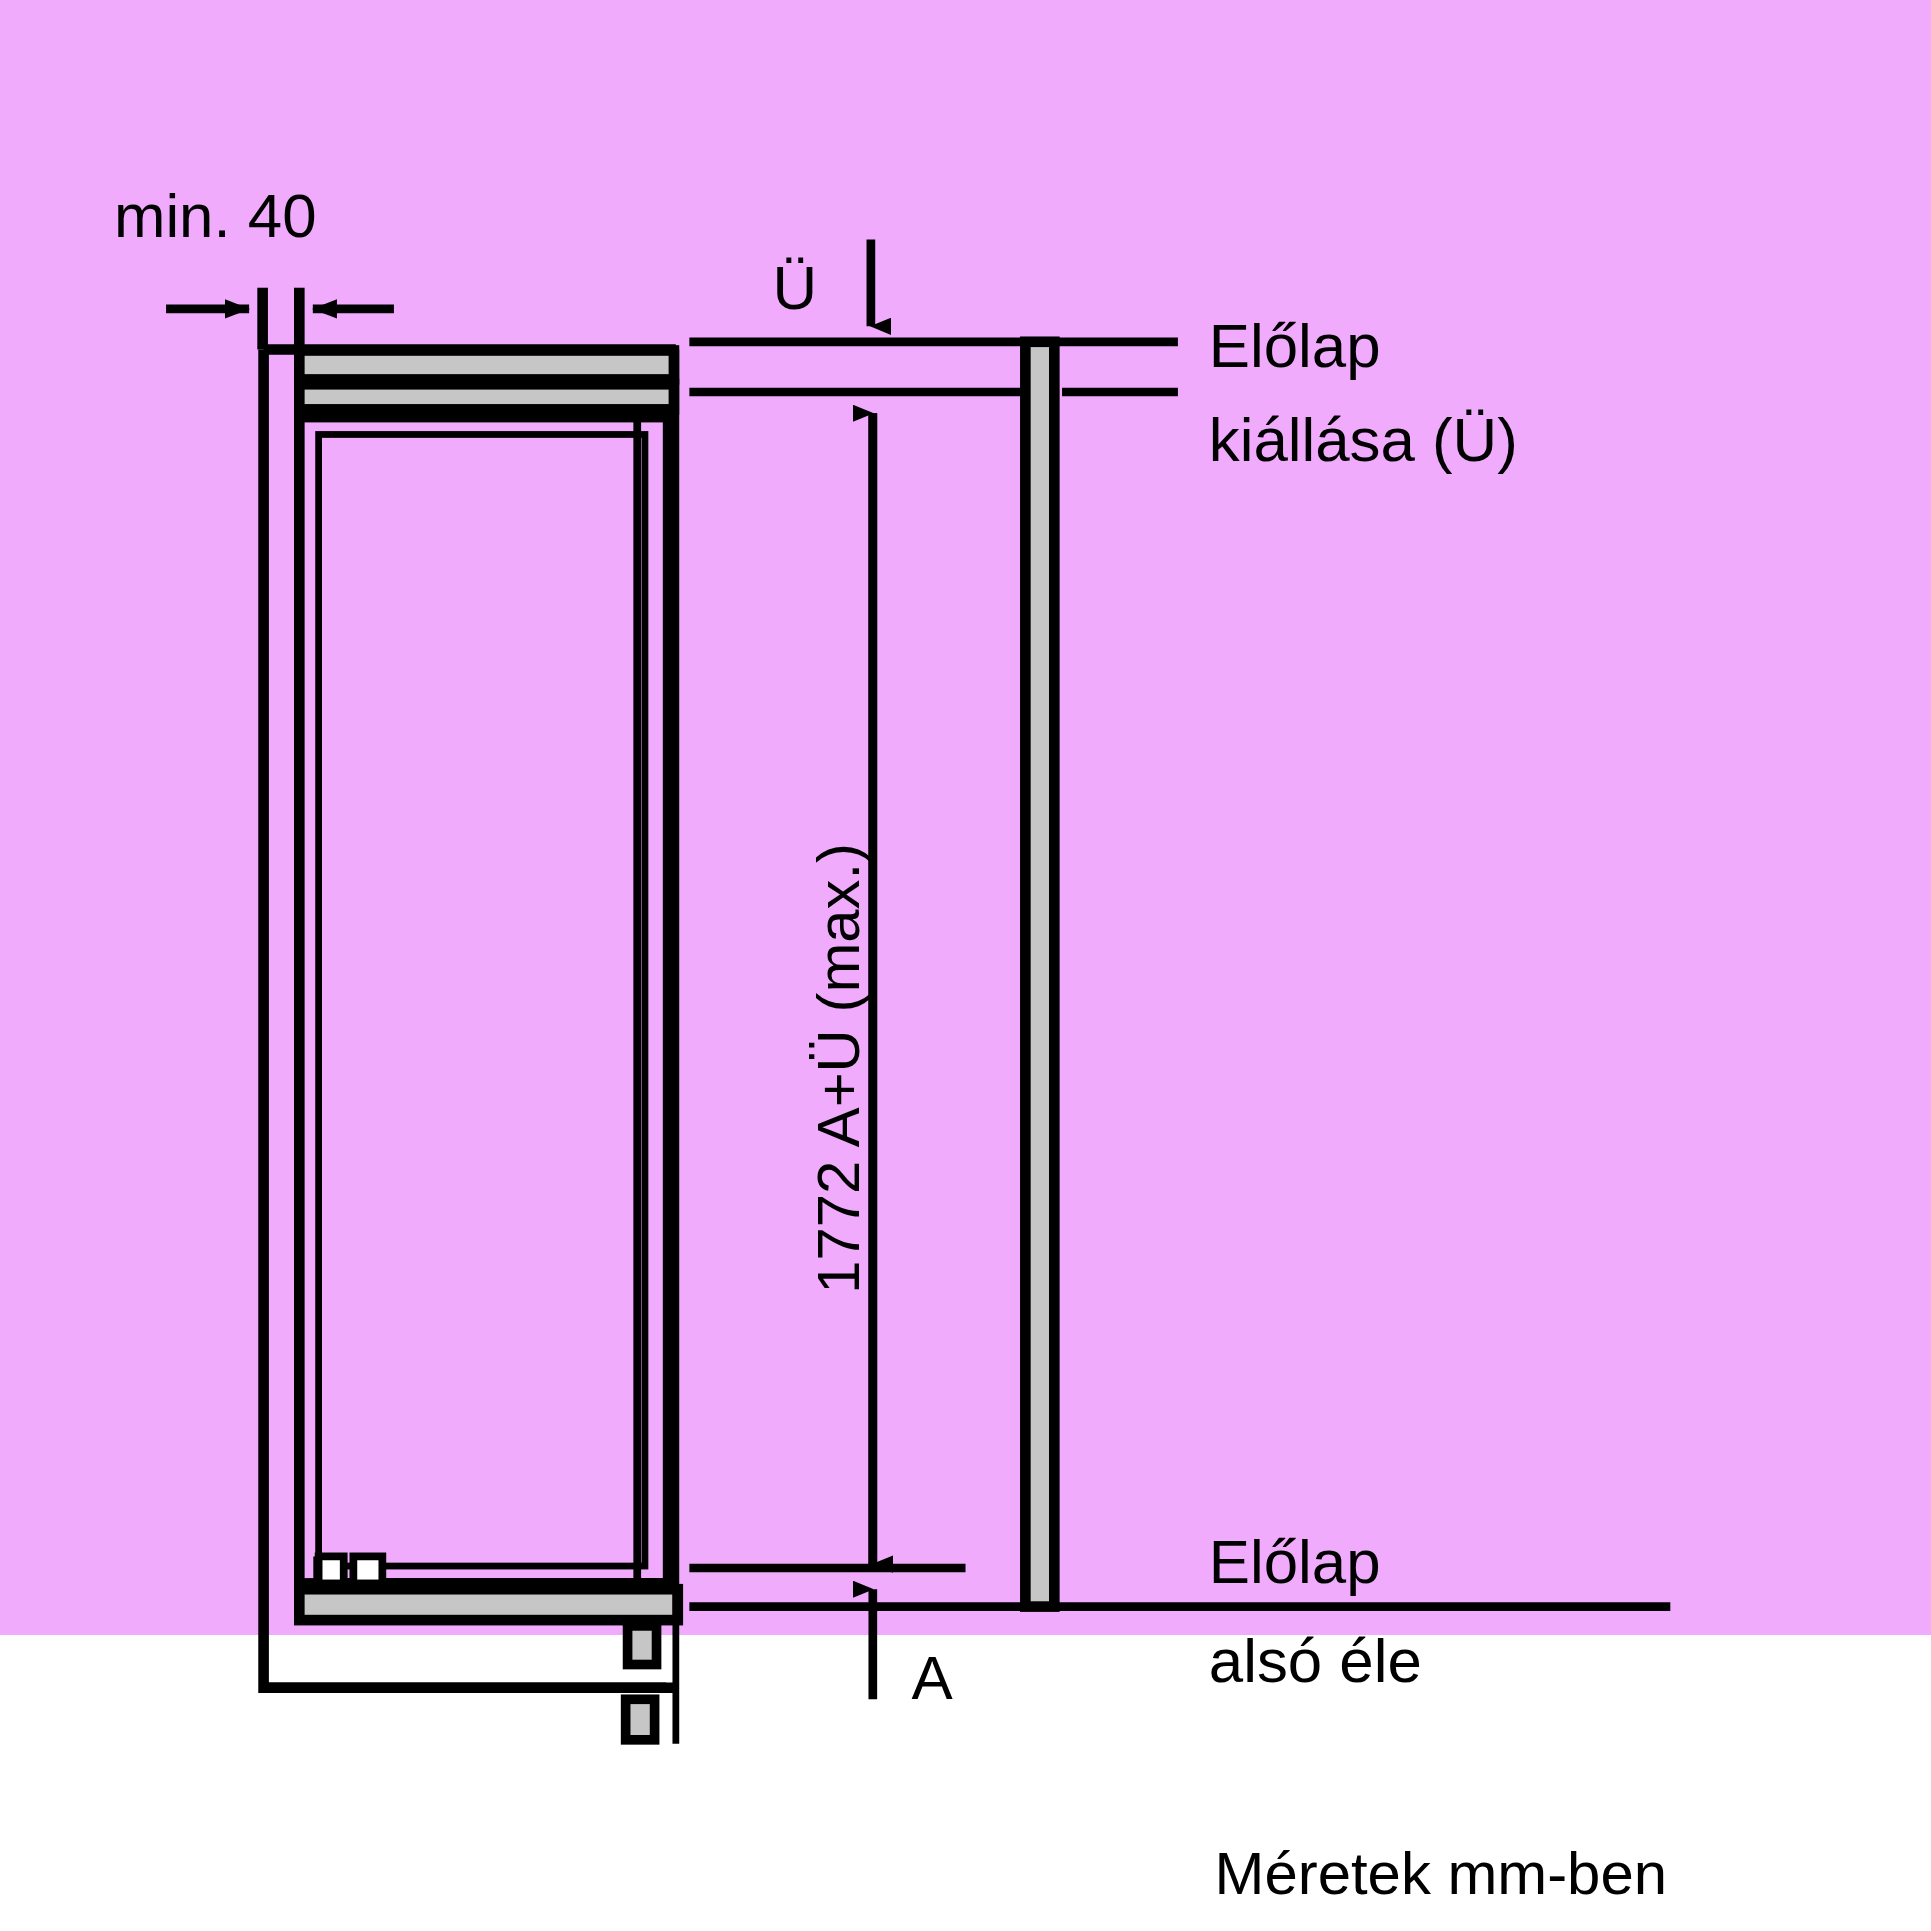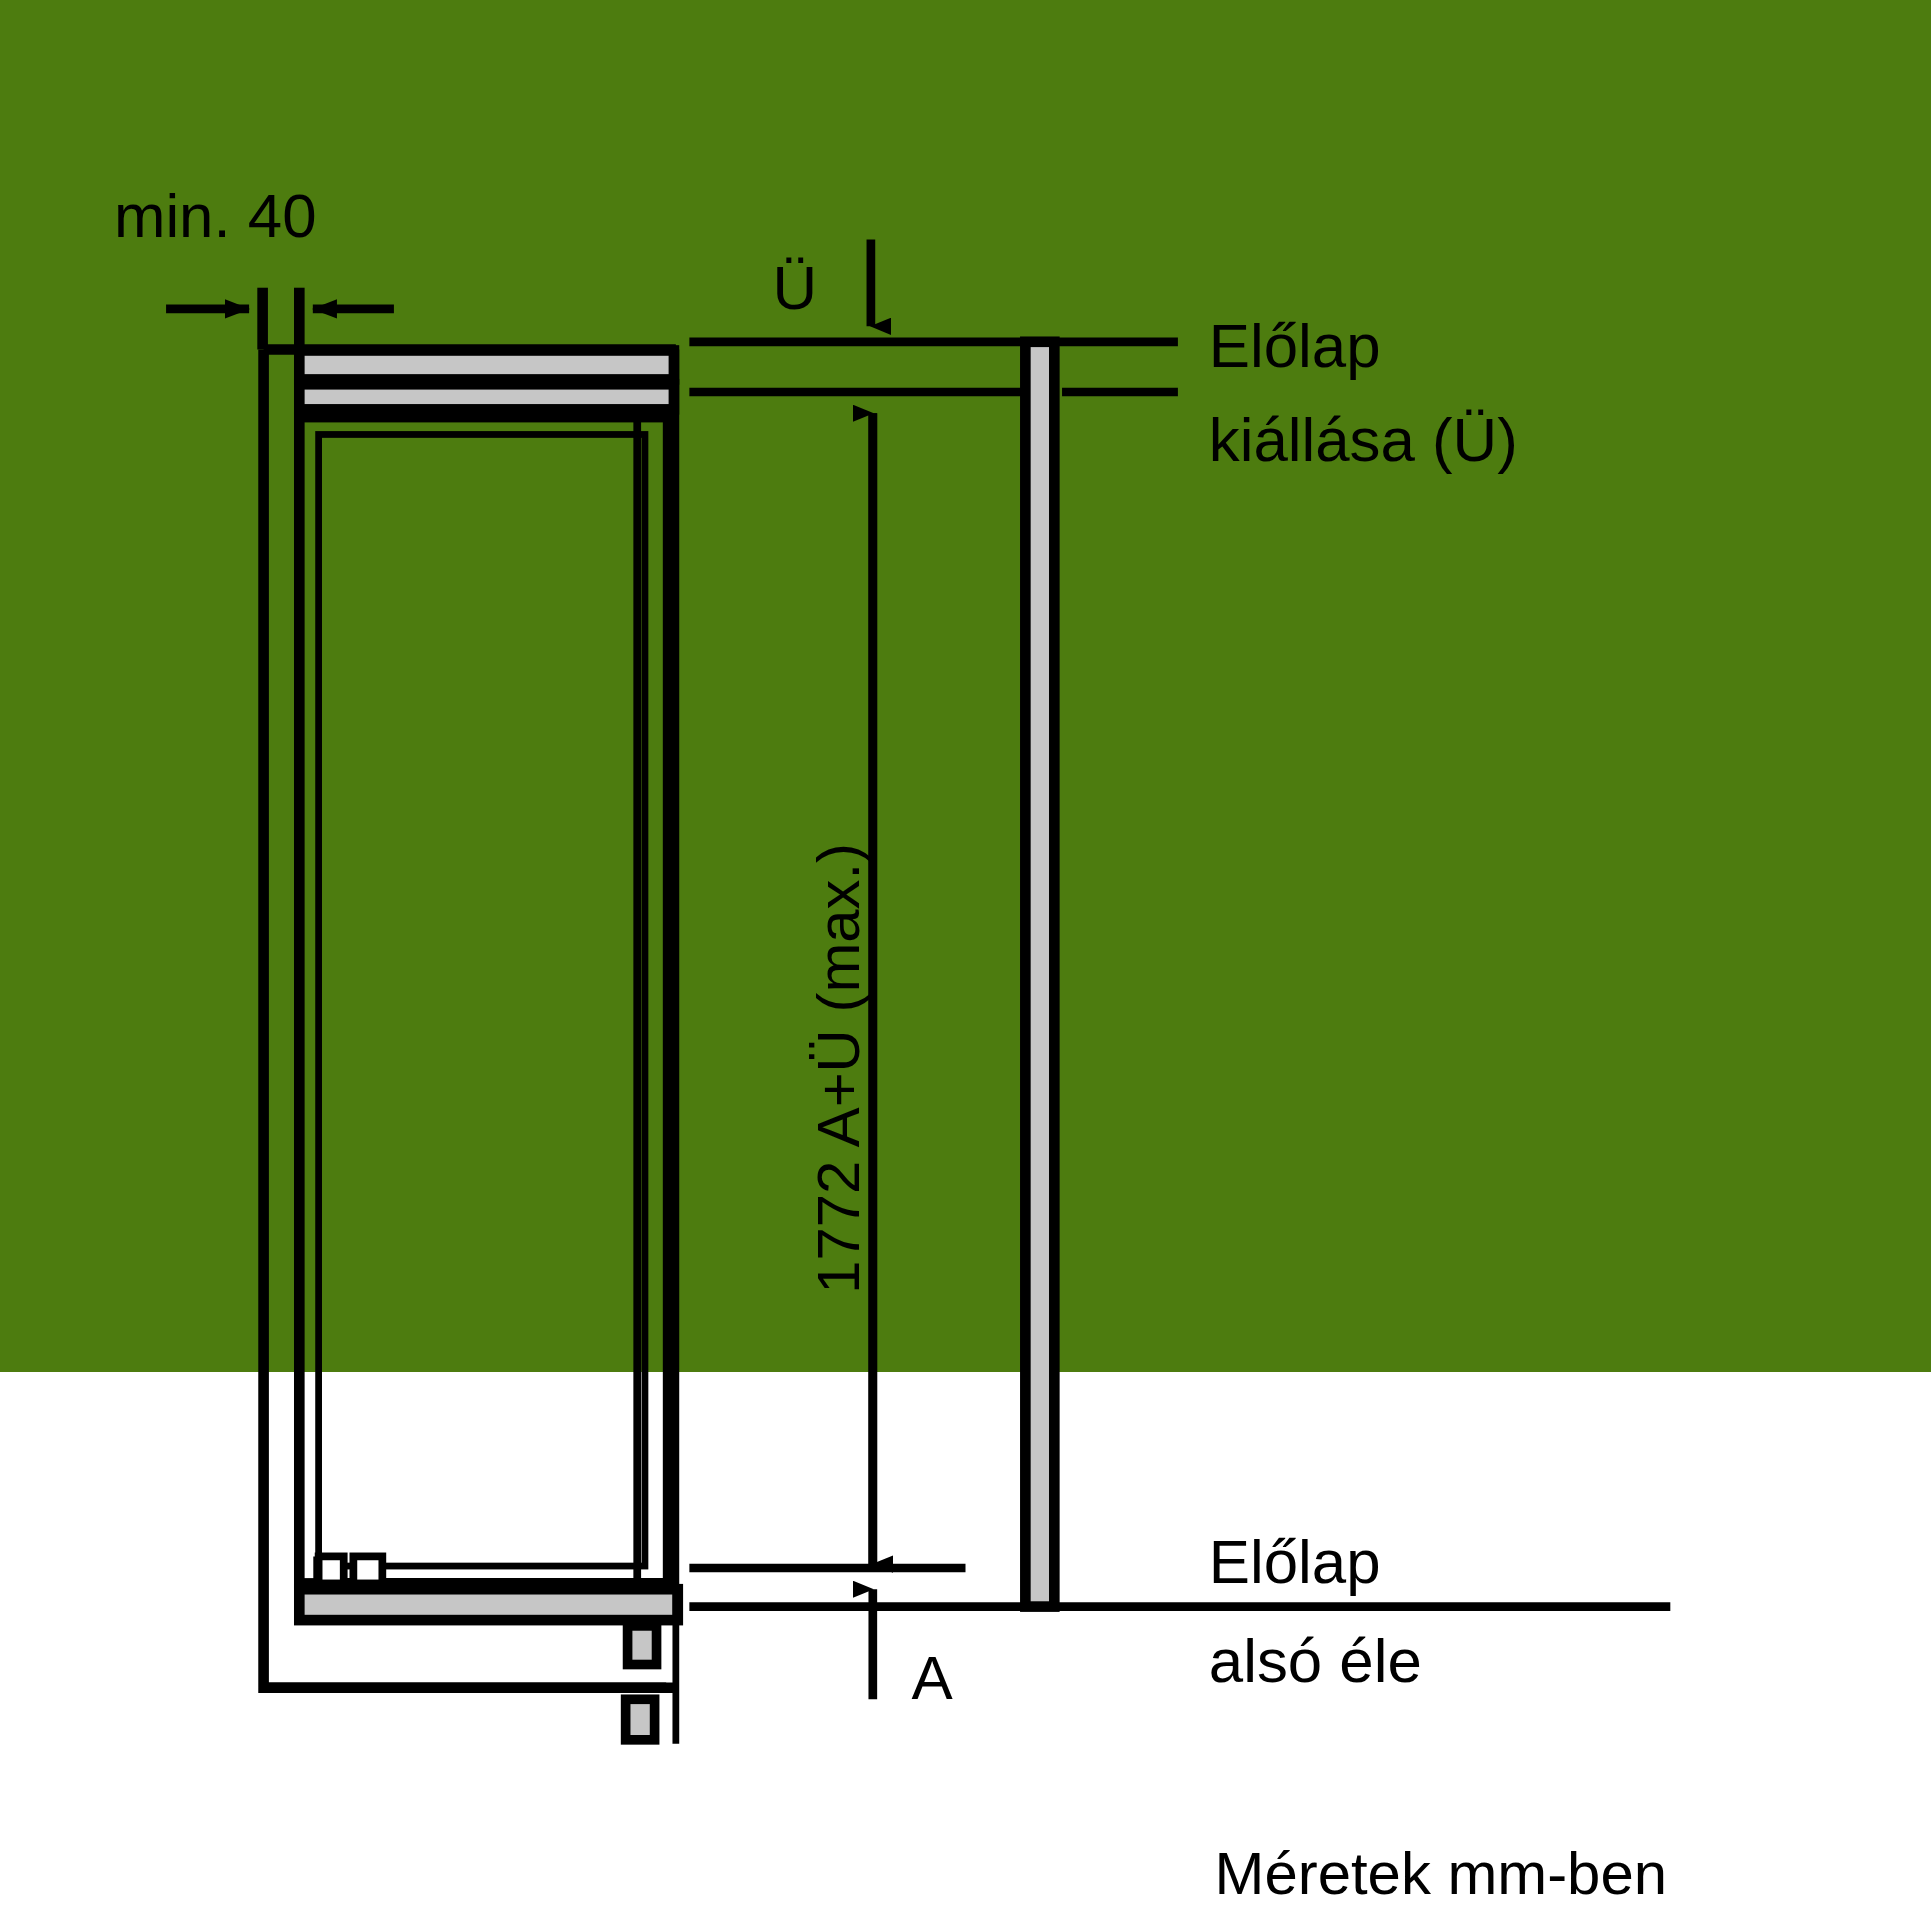--- a/index.html
+++ b/index.html
@@ -10,22 +10,22 @@
   body {
     width: 1931px;
     height: 1931px;
     font-family: "Liberation Sans", sans-serif;
     color: #000000;
     overflow: hidden;
   }
   #stage {
     position: relative;
     width: 1931px;
-    height: 1372px;
-    background: #4d7c0f;
+    height: 1635px;
+    background: #f0abfc;
   }
   svg.diagram {
     position: absolute;
     top: 0;
     left: 0;
     width: 1931px;
     height: 1931px;
     display: block;
   }
   .lbl {

